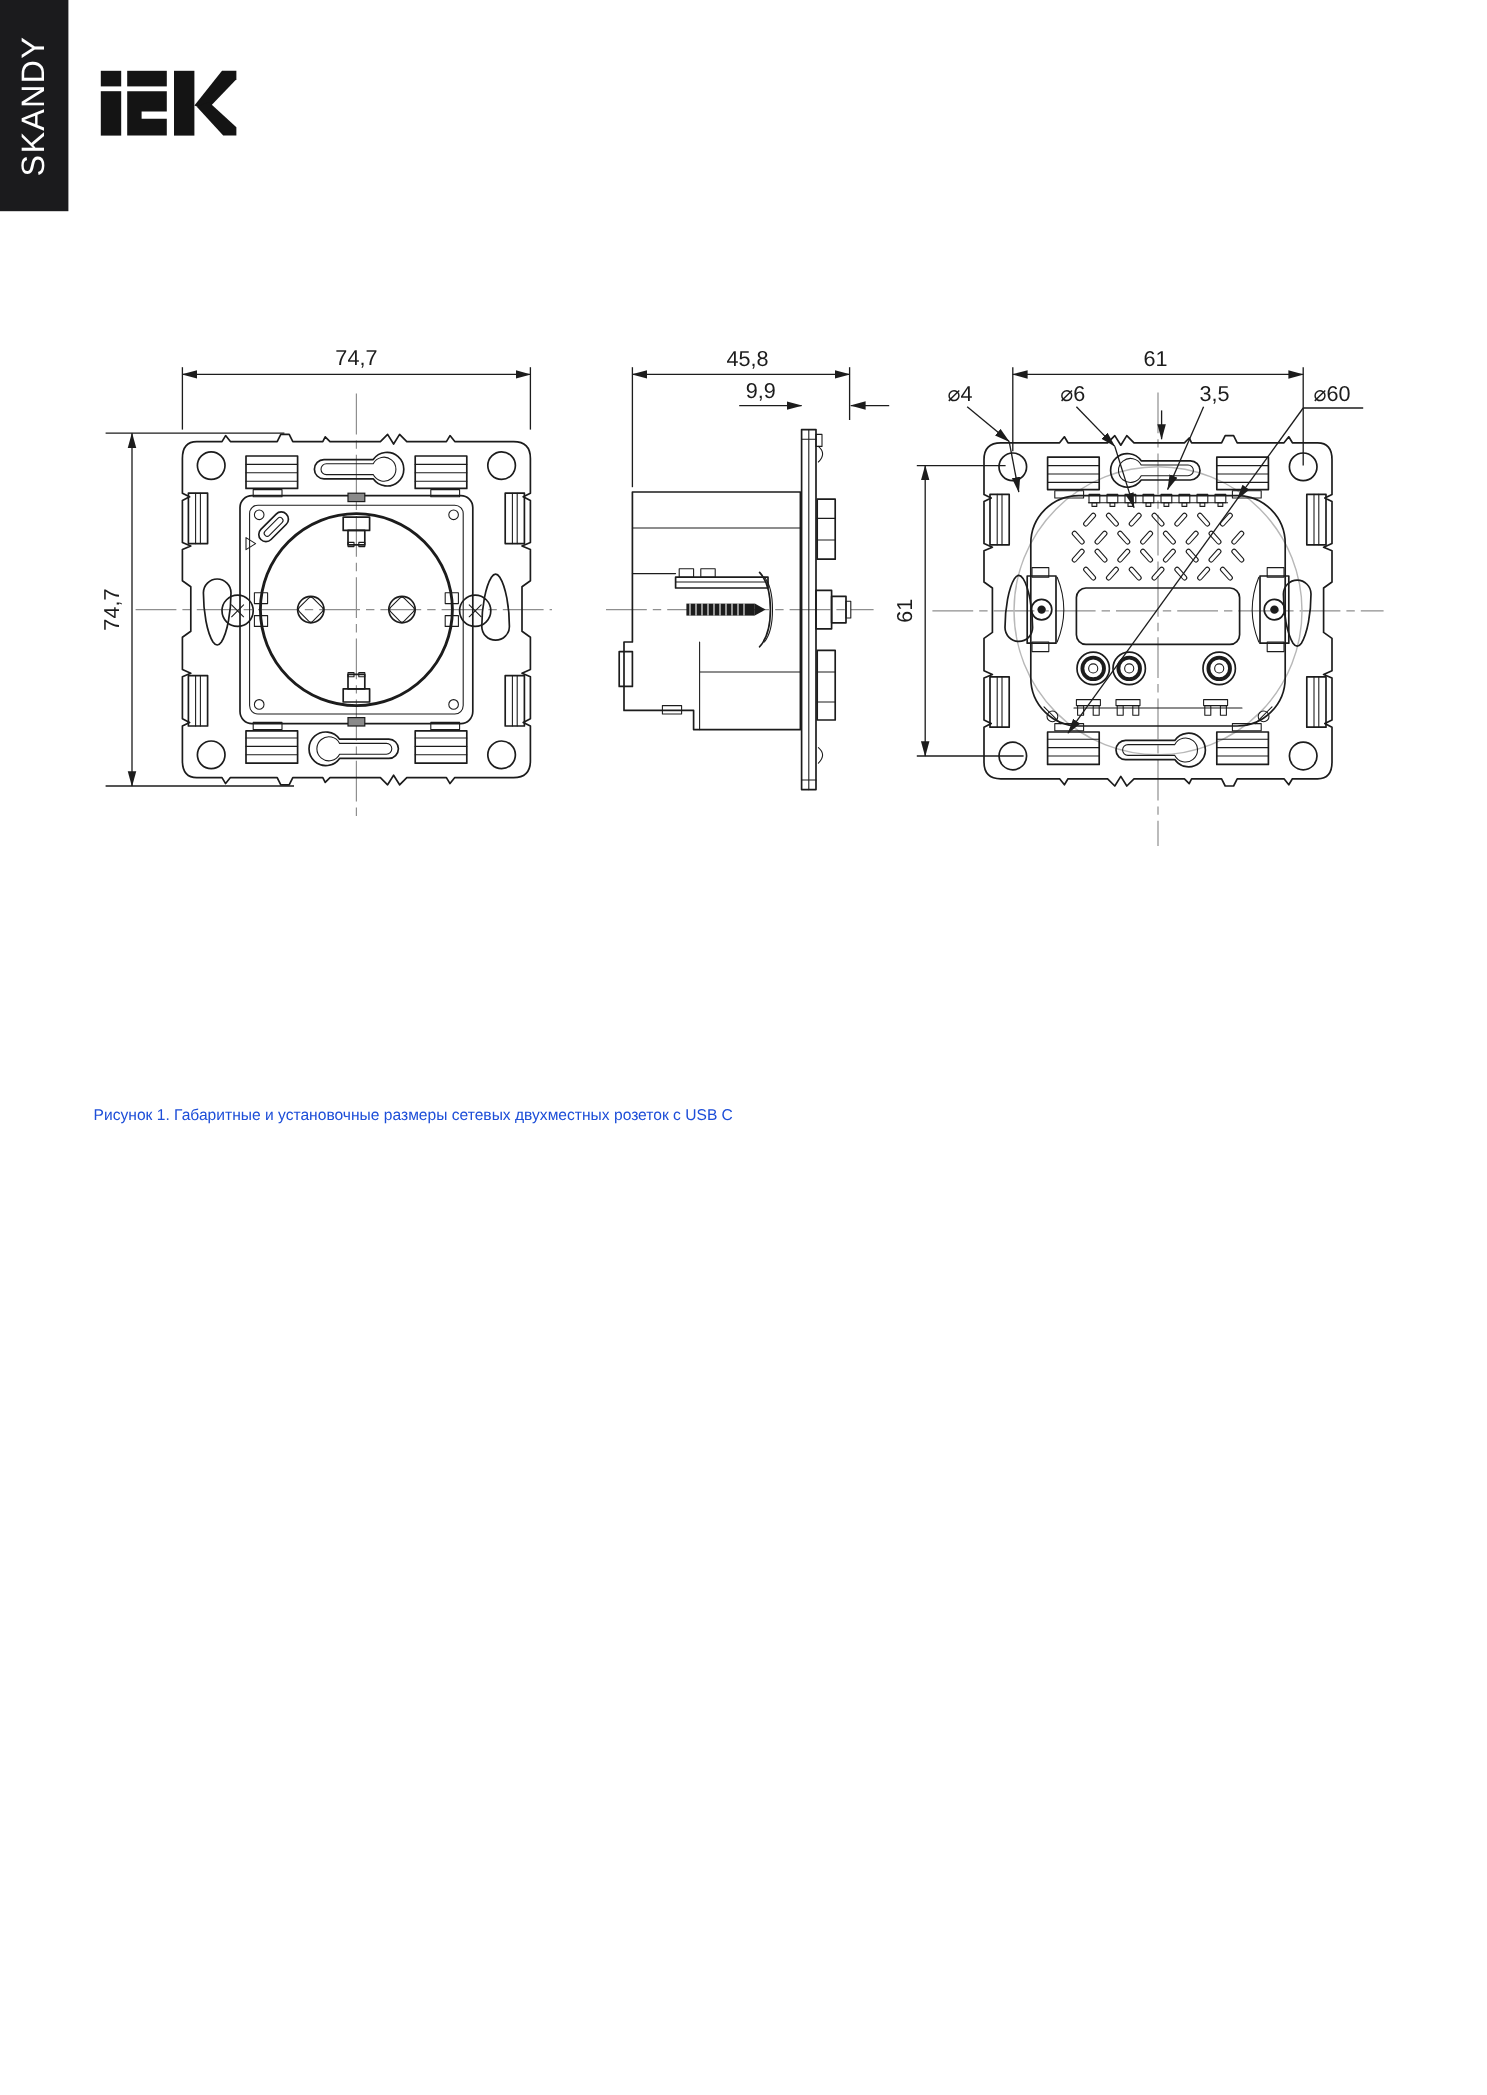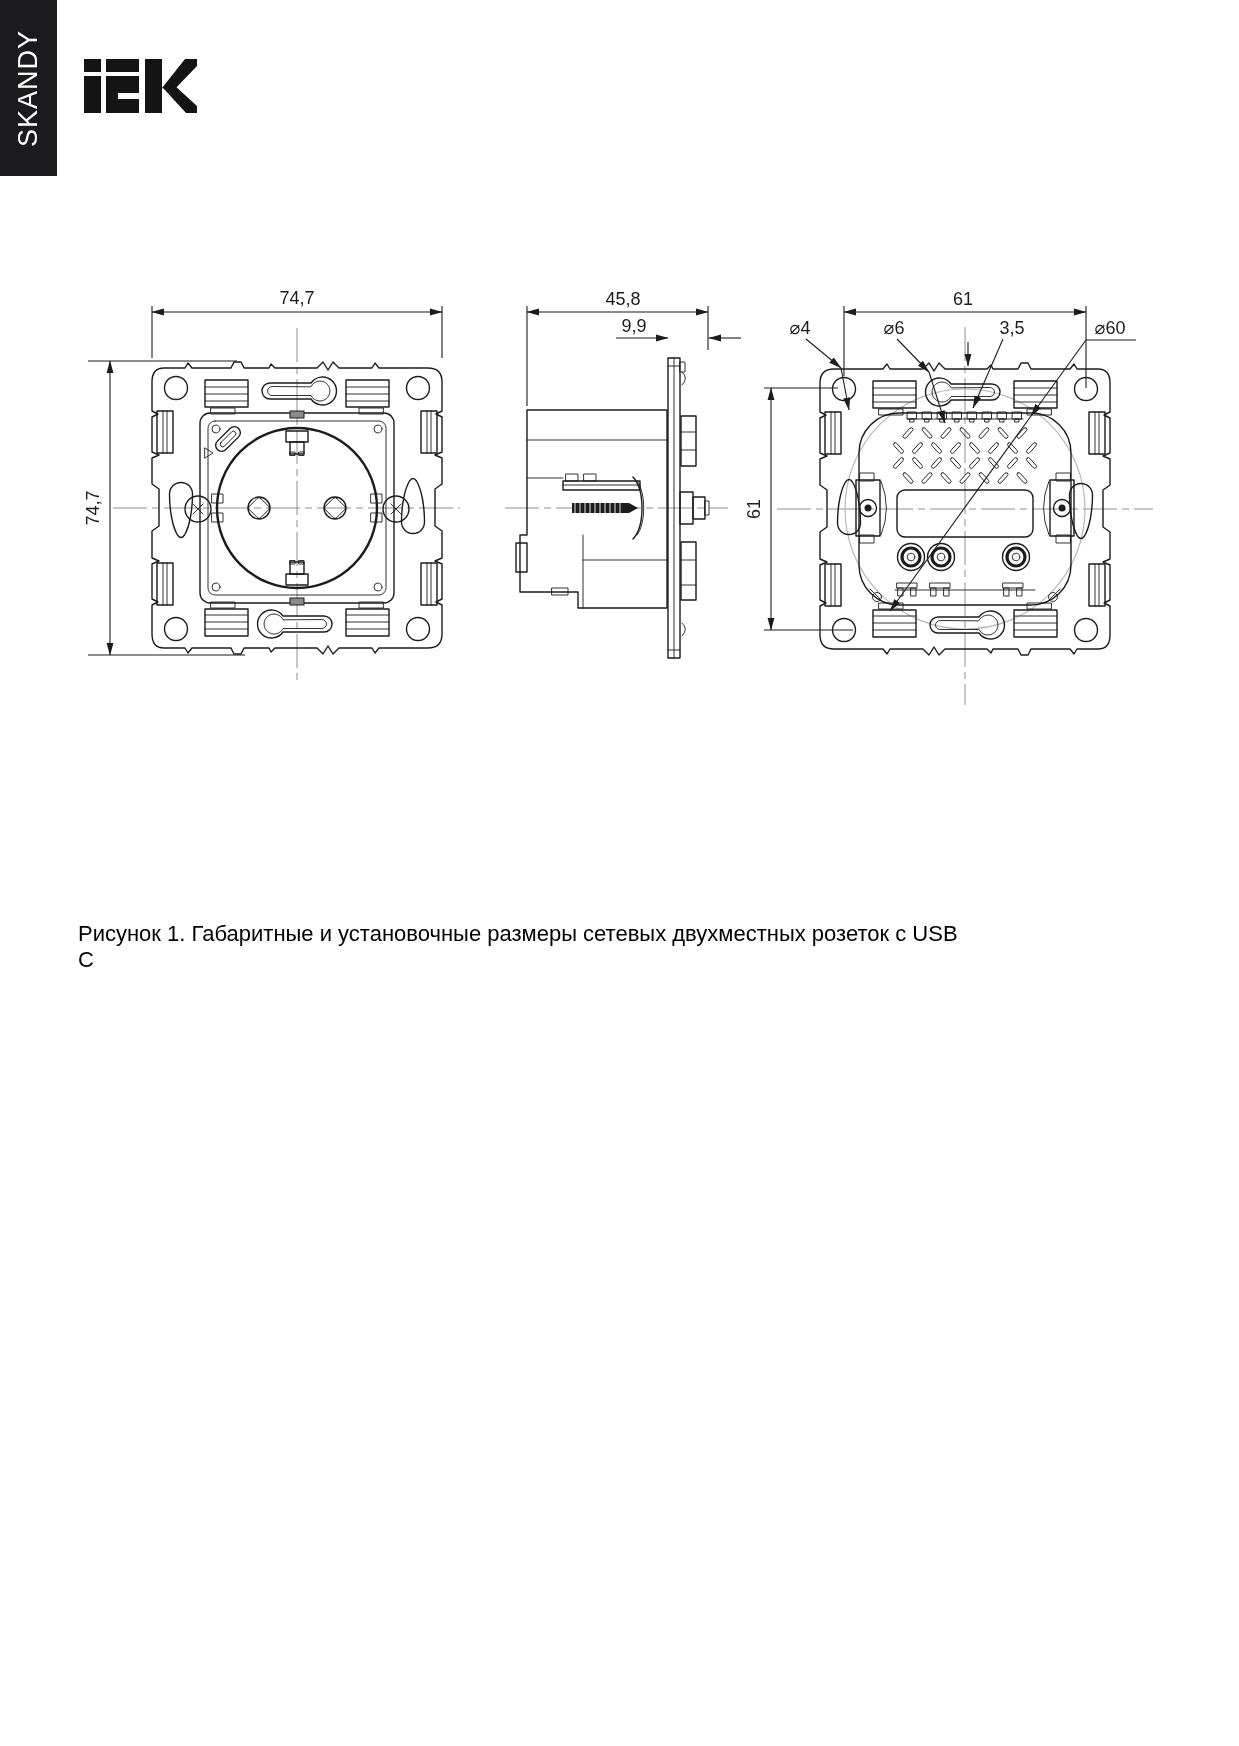--- a/index.html
+++ b/index.html
@@ -11,21 +11,21 @@
     position:absolute;left:0;top:0;width:57px;height:176px;background:#1b1b1d;
     display:flex;align-items:center;justify-content:center;
   }
   .side-tab span{
     color:#ffffff;font-size:27px;letter-spacing:1px;white-space:nowrap;
     transform:rotate(-90deg);font-family:"Liberation Sans", sans-serif;
   }
   .logo{position:absolute;left:65px;top:40px;}
   .caption{
     position:absolute;left:78px;top:921px;width:900px;
-    font-size:22px;color:#000000;
+    font-size:13px;color:#1d4ed8;
   }
   .drawing-stage{position:absolute;left:0;top:0;}
   
   .ln{fill:none;stroke:#1c1c1c;stroke-width:1.4;stroke-linejoin:round;stroke-linecap:round}
   .lnt{fill:none;stroke:#1c1c1c;stroke-width:0.9;stroke-linejoin:round;stroke-linecap:round}
   .lnb{fill:none;stroke:#1c1c1c;stroke-width:2.4}
   .cl{fill:none;stroke:#8f8f8f;stroke-width:1;stroke-dasharray:34 5 7 5}
   .aux{fill:none;stroke:#b8b8b8;stroke-width:1.2}
   .dim{fill:none;stroke:#1c1c1c;stroke-width:1.1}
   .fillg{fill:#8a8a8a;stroke:#1c1c1c;stroke-width:1}

